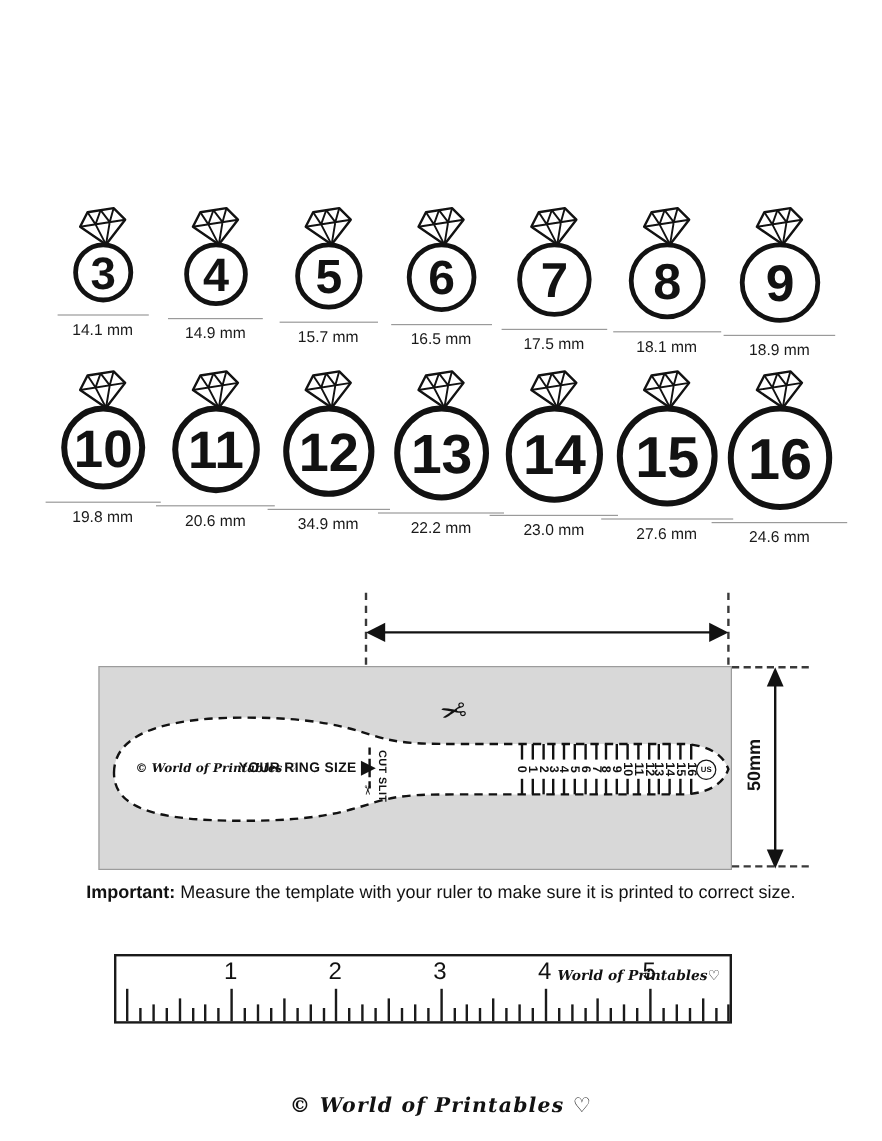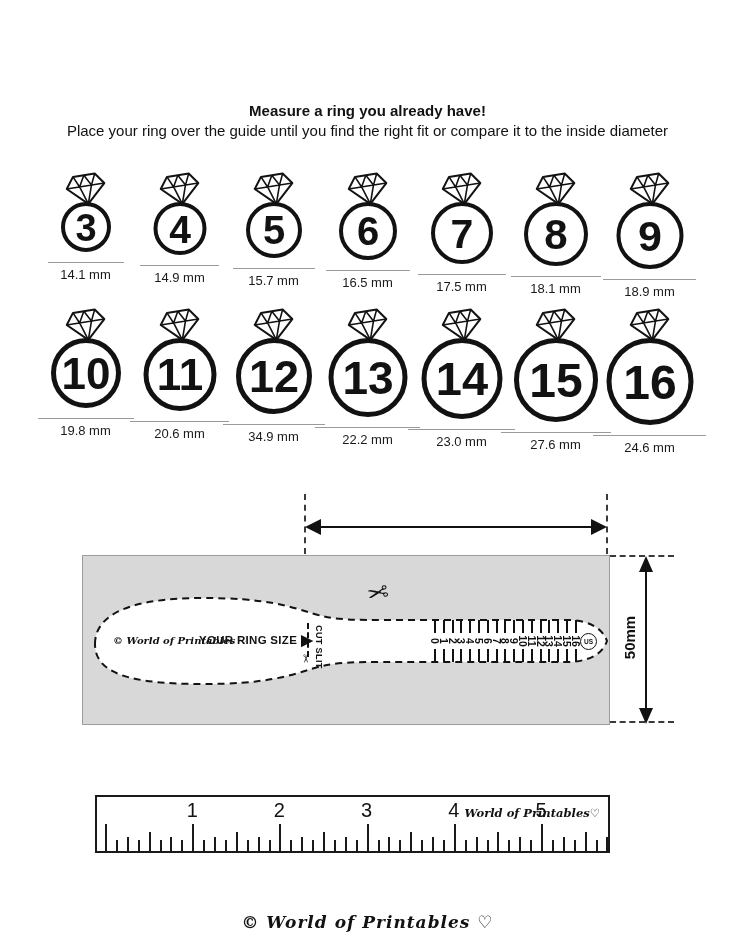--- a/index.html
+++ b/index.html
@@ -63,22 +63,20 @@
   #footer-heading{top:871px;font-size:16px;font-weight:bold;}
   #footer-body{top:891px;font-size:15px;}
   #footer-brand{top:912px;font-size:17px;font-family:"DejaVu Serif",serif;
                 font-style:italic;font-weight:bold;letter-spacing:1px;}
 </style>
 </head>
 <body>
 
 <div id="page">
 
-  <div id="intro-heading" class="center">Measure a ring you already have!</div>
-  <div id="intro-body" class="center">Place your ring over the guide until you find the right fit or compare it to the inside diameter</div>
 
   <div id="row1" class="ring-row">
       <div class="ring">
         <svg width="94" height="86" viewBox="0 0 94 86">
          <circle cx="47" cy="55" r="23" fill="#fff" stroke="#121212" stroke-width="4"></circle>
          <g transform="translate(47,17) rotate(-9)">
            <path d="M -11 -14 H 11 L 19 -3 L 0 15 L -19 -3 Z" fill="#fff" stroke="#121212" stroke-width="2" stroke-linejoin="round"></path>
            <path d="M -19 -3 H 19 M -11 -14 L -6 -3 M 11 -14 L 6 -3 M 0 -14 L -6 -3 M 0 -14 L 6 -3 M -6 -3 L 0 15 M 6 -3 L 0 15" fill="none" stroke="#121212" stroke-width="1.6" stroke-linejoin="round"></path>
          </g>
          <text x="47" y="55" dy="0.36em" text-anchor="middle" font-size="38" font-weight="bold" fill="#121212" font-family="Liberation Sans, sans-serif">3</text>
@@ -327,20 +325,23 @@
 
   <div id="dim50-dash-top" class="dash50"></div>
   <div id="dim50-dash-bottom" class="dash50"></div>
   <svg id="dim50-arrow" width="18" height="168">
     <line x1="9" y1="12" x2="9" y2="156" stroke="#121212" stroke-width="2"></line>
     <polygon points="9,0 2,16 16,16" fill="#121212"></polygon>
     <polygon points="9,168 2,152 16,152" fill="#121212"></polygon>
   </svg>
   <div id="dim50-label">50mm</div>
 
+  <div id="important" class="center">
+    <b>Important:</b><span> Measure the template with your ruler to make sure it is printed to correct size.</span>
+  </div>
 
   <div id="ruler">
     <div id="ruler-brand">World of Printables♡</div>
   <div class="rtick" style="left: 8px; height: 27px;"></div>
       <div class="rtick" style="left: 18.9px; height: 11px;"></div>
       <div class="rtick" style="left: 29.8px; height: 14px;"></div>
       <div class="rtick" style="left: 40.7px; height: 11px;"></div>
       <div class="rtick" style="left: 51.6px; height: 19px;"></div>
       <div class="rtick" style="left: 62.5px; height: 11px;"></div>
       <div class="rtick" style="left: 73.4px; height: 14px;"></div>

